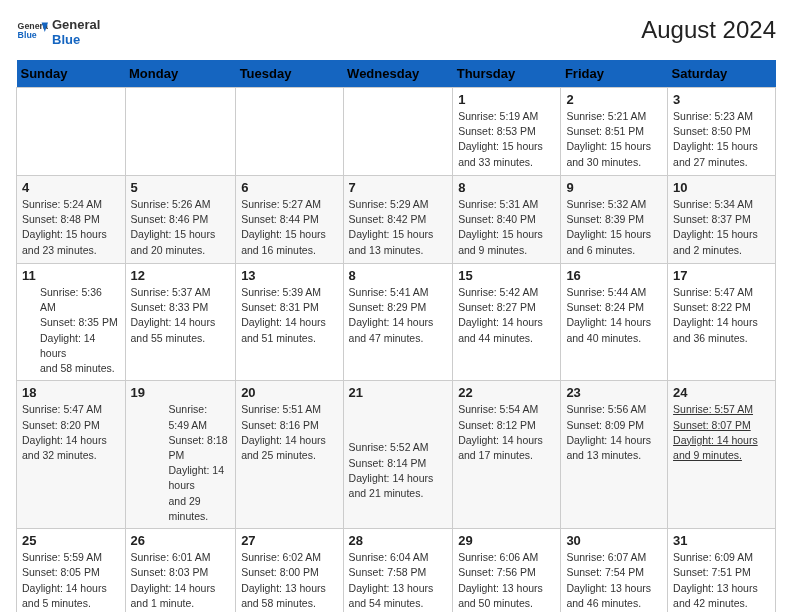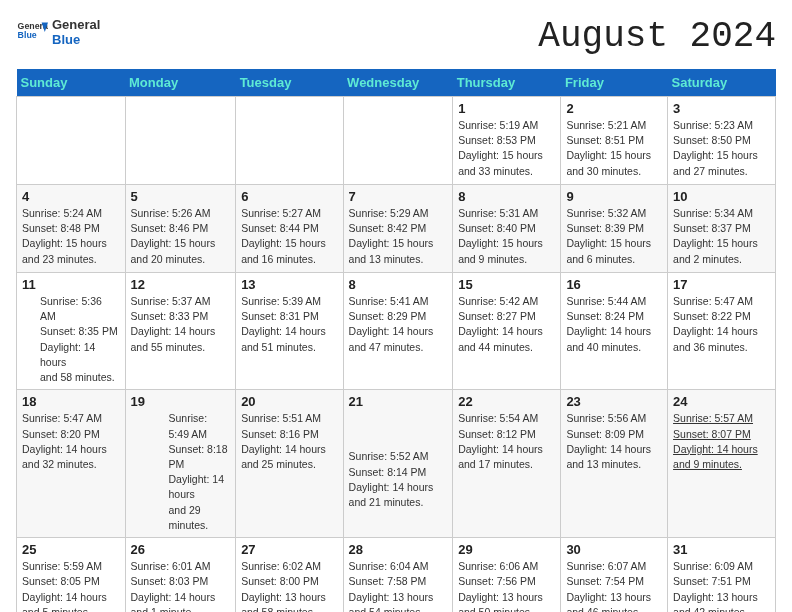--- a/index.html
+++ b/index.html
@@ -22,37 +22,36 @@
       gap: 4px;
     }
     .logo-icon {
       width: 32px;
       height: 32px;
     }
     .title-block {
       text-align: right;
     }
     .month-year {
-      font-size: 36px;
+      font-size: 24px;
       font-weight: normal;
       color: #222;
-      font-family: Liberation Mono, monospace;
     }
     .location {
       font-size: 16px;
       color: #444;
     }
     table {
       width: 100%;
       border-collapse: collapse;
       font-size: 11px;
     }
     thead tr th {
       background: #1565c0;
-      color: #5eead4;
+      color: #000000;
       padding: 6px 4px;
       text-align: left;
       font-size: 13px;
       font-weight: bold;
     }
     tbody tr td {
       border: 1px solid #ccc;
       vertical-align: top;
       padding: 4px 5px;
       width: 113px;

